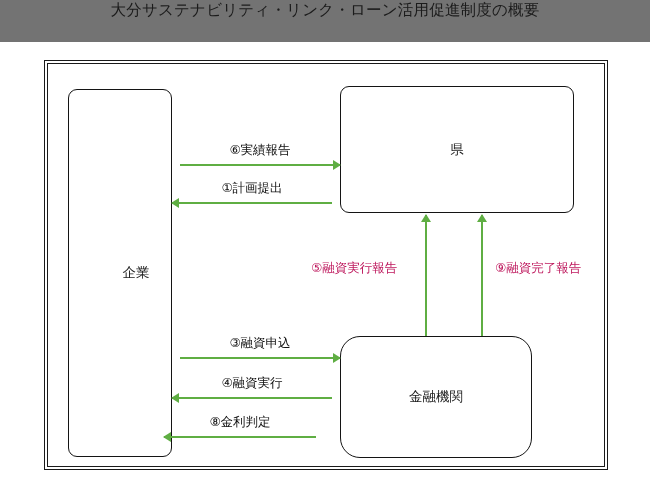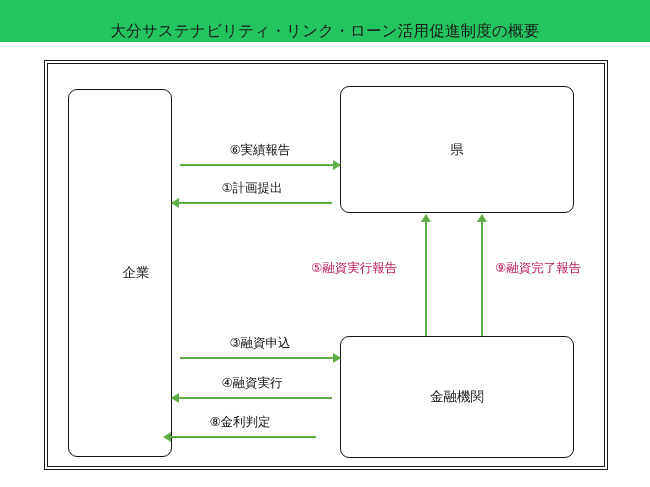--- a/index.html
+++ b/index.html
@@ -15,23 +15,23 @@
     position: relative;
   }
 
   
   #title-banner {
     position: absolute;
     left: 0;
     top: 0;
     width: 650px;
     height: 42px;
-    background: #22c55e;
+    background: #737373;
     display: flex;
-    align-items: flex-end;
+    align-items: flex-start;
     justify-content: center;
     box-sizing: border-box;
   }
   #title-text {
     font-size: 15.5px;
     color: #1b1b1b;
     letter-spacing: 0.2px;
     font-weight: 400;
     white-space: nowrap;
   }
@@ -92,22 +92,23 @@
   }
   #box-prefecture {
     left: 340px;
     top: 44px;
     width: 234px;
     height: 127px;
   }
   #box-bank {
     left: 340px;
     top: 294px;
-    width: 234px;
+    width: 192px;
     height: 122px;
+    border-radius: 20px;
   }
 
   
   .h-arrow {
     position: absolute;
     height: 18px;
   }
   .h-arrow .shaft {
     position: absolute;
     left: 0;

